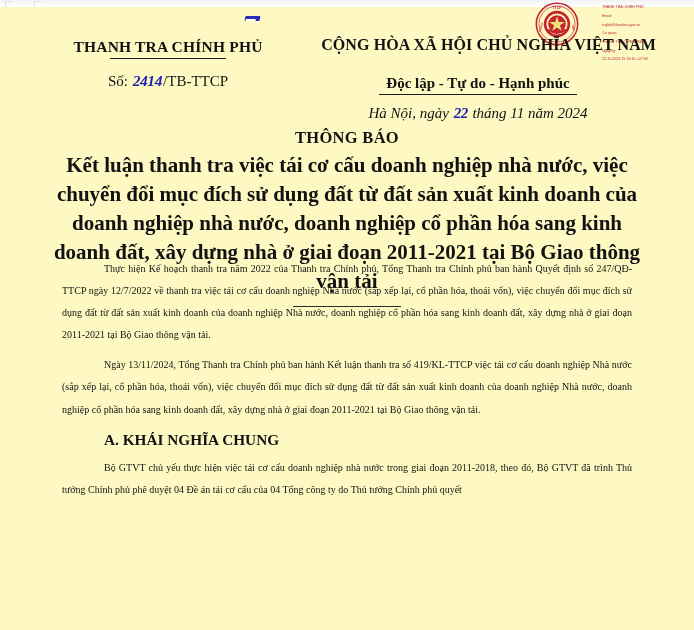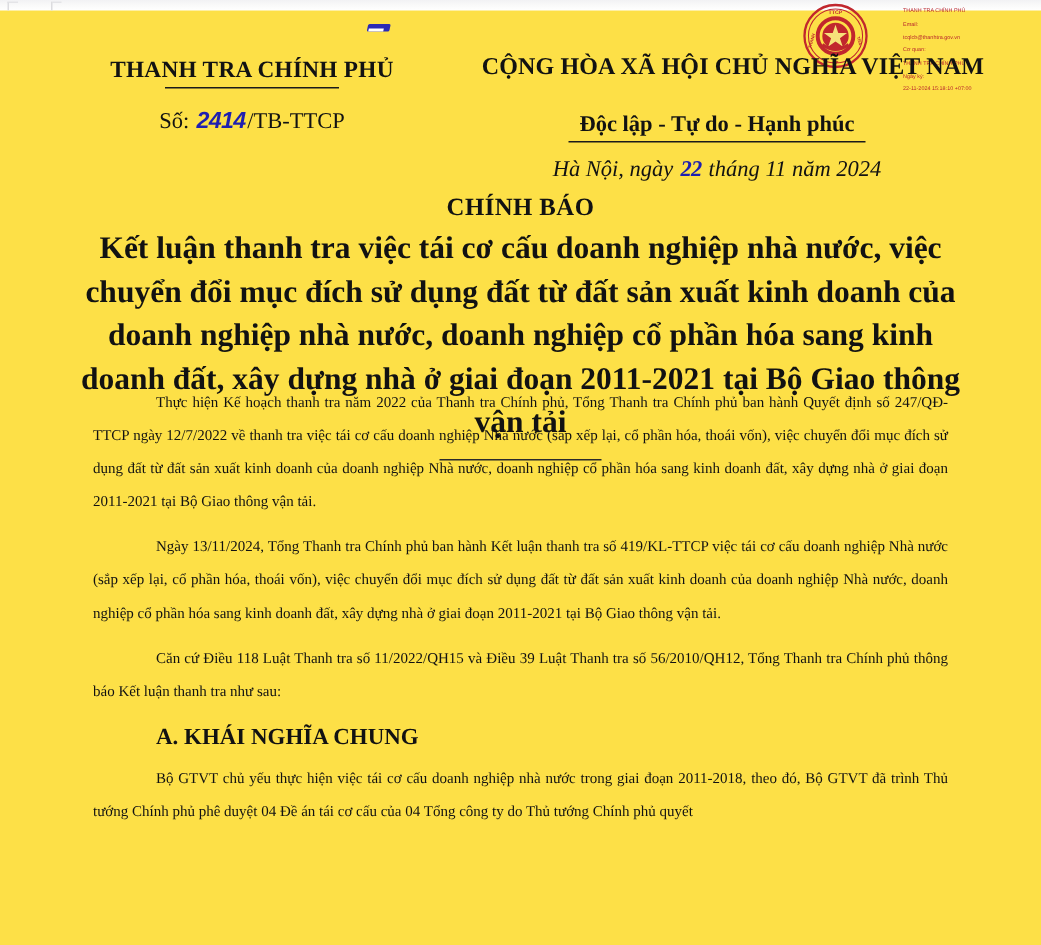--- a/index.html
+++ b/index.html
@@ -13,21 +13,21 @@
     overflow: hidden;
     font-family: "Liberation Serif", "DejaVu Serif", serif;
     color: #121212;
     position: relative;
   }
 
   .page {
     position: relative;
     width: 694px;
     height: 630px;
-    background: #fde047;
+    background: #fef9c3;
     overflow: hidden;
   }
 
   
   .scan-edge {
     position: absolute;
     top: 0; left: 0;
     width: 694px;
     height: 7px;
     background: linear-gradient(to bottom, #f2f2f4 0%, #fafafa 55%, #ffffff 100%);
@@ -115,21 +115,21 @@
     background: #1a1a1a;
     margin: 2px auto 0 auto;
   }
   .docnum {
     margin-top: 13px;
     font-size: 15px;
     white-space: nowrap;
   }
   .docnum .hand {
     color: #1f1fb0;
-    font-family: Liberation Sans, sans-serif;
+    font-family: Liberation Serif, serif;
     font-style: italic;
     font-weight: bold;
     font-size: 15.5px;
     letter-spacing: -0.4px;
     padding: 0 1px;
     text-align: center;
   }
 
   .hdr-right {
     position: absolute;
@@ -272,26 +272,25 @@
     <div class="motto">Độc lập - Tự do - Hạnh phúc</div>
     <div class="rule-motto"></div>
     <div class="dateline">
       <span>Hà Nội, ngày</span>
       <span class="hand">22</span>
       <span>tháng 11 năm 2024</span>
     </div>
   </div>
 
   <div class="title-wrap">
-    <div class="doc-kind">CHÍNH BÁO</div>
+    <div class="doc-kind">THÔNG BÁO</div>
     <div class="doc-title">Kết luận thanh tra việc tái cơ cấu doanh nghiệp nhà nước, việc chuyển đổi mục đích sử dụng đất từ đất sản xuất kinh doanh của doanh nghiệp nhà nước, doanh nghiệp cổ phần hóa sang kinh doanh đất, xây dựng nhà ở giai đoạn 2011-2021 tại Bộ Giao thông vận tải</div>
     <div class="rule-title"></div>
   </div>
 
   <div class="body">
     <p class="para">Thực hiện Kế hoạch thanh tra năm 2022 của Thanh tra Chính phủ, Tổng Thanh tra Chính phủ ban hành Quyết định số 247/QĐ-TTCP ngày 12/7/2022 về thanh tra việc tái cơ cấu doanh nghiệp Nhà nước (sắp xếp lại, cổ phần hóa, thoái vốn), việc chuyển đổi mục đích sử dụng đất từ đất sản xuất kinh doanh của doanh nghiệp Nhà nước, doanh nghiệp cổ phần hóa sang kinh doanh đất, xây dựng nhà ở giai đoạn 2011-2021 tại Bộ Giao thông vận tải.</p>
     <p class="para">Ngày 13/11/2024, Tổng Thanh tra Chính phủ ban hành Kết luận thanh tra số 419/KL-TTCP việc tái cơ cấu doanh nghiệp Nhà nước (sắp xếp lại, cổ phần hóa, thoái vốn), việc chuyển đổi mục đích sử dụng đất từ đất sản xuất kinh doanh của doanh nghiệp Nhà nước, doanh nghiệp cổ phần hóa sang kinh doanh đất, xây dựng nhà ở giai đoạn 2011-2021 tại Bộ Giao thông vận tải.</p>
-    <p class="para">Căn cứ Điều 118 Luật Thanh tra số 11/2022/QH15 và Điều 39 Luật Thanh tra số 56/2010/QH12, Tổng Thanh tra Chính phủ thông báo Kết luận thanh tra như sau:</p>
     <div class="section-head">A. KHÁI NGHĨA CHUNG</div>
     <p class="para last">Bộ GTVT chủ yếu thực hiện việc tái cơ cấu doanh nghiệp nhà nước trong giai đoạn 2011-2018, theo đó, Bộ GTVT đã trình Thủ tướng Chính phủ phê duyệt 04 Đề án tái cơ cấu của 04 Tổng công ty do Thủ tướng Chính phủ quyết</p>
   </div>
 
 </div>
 
 </body></html>

